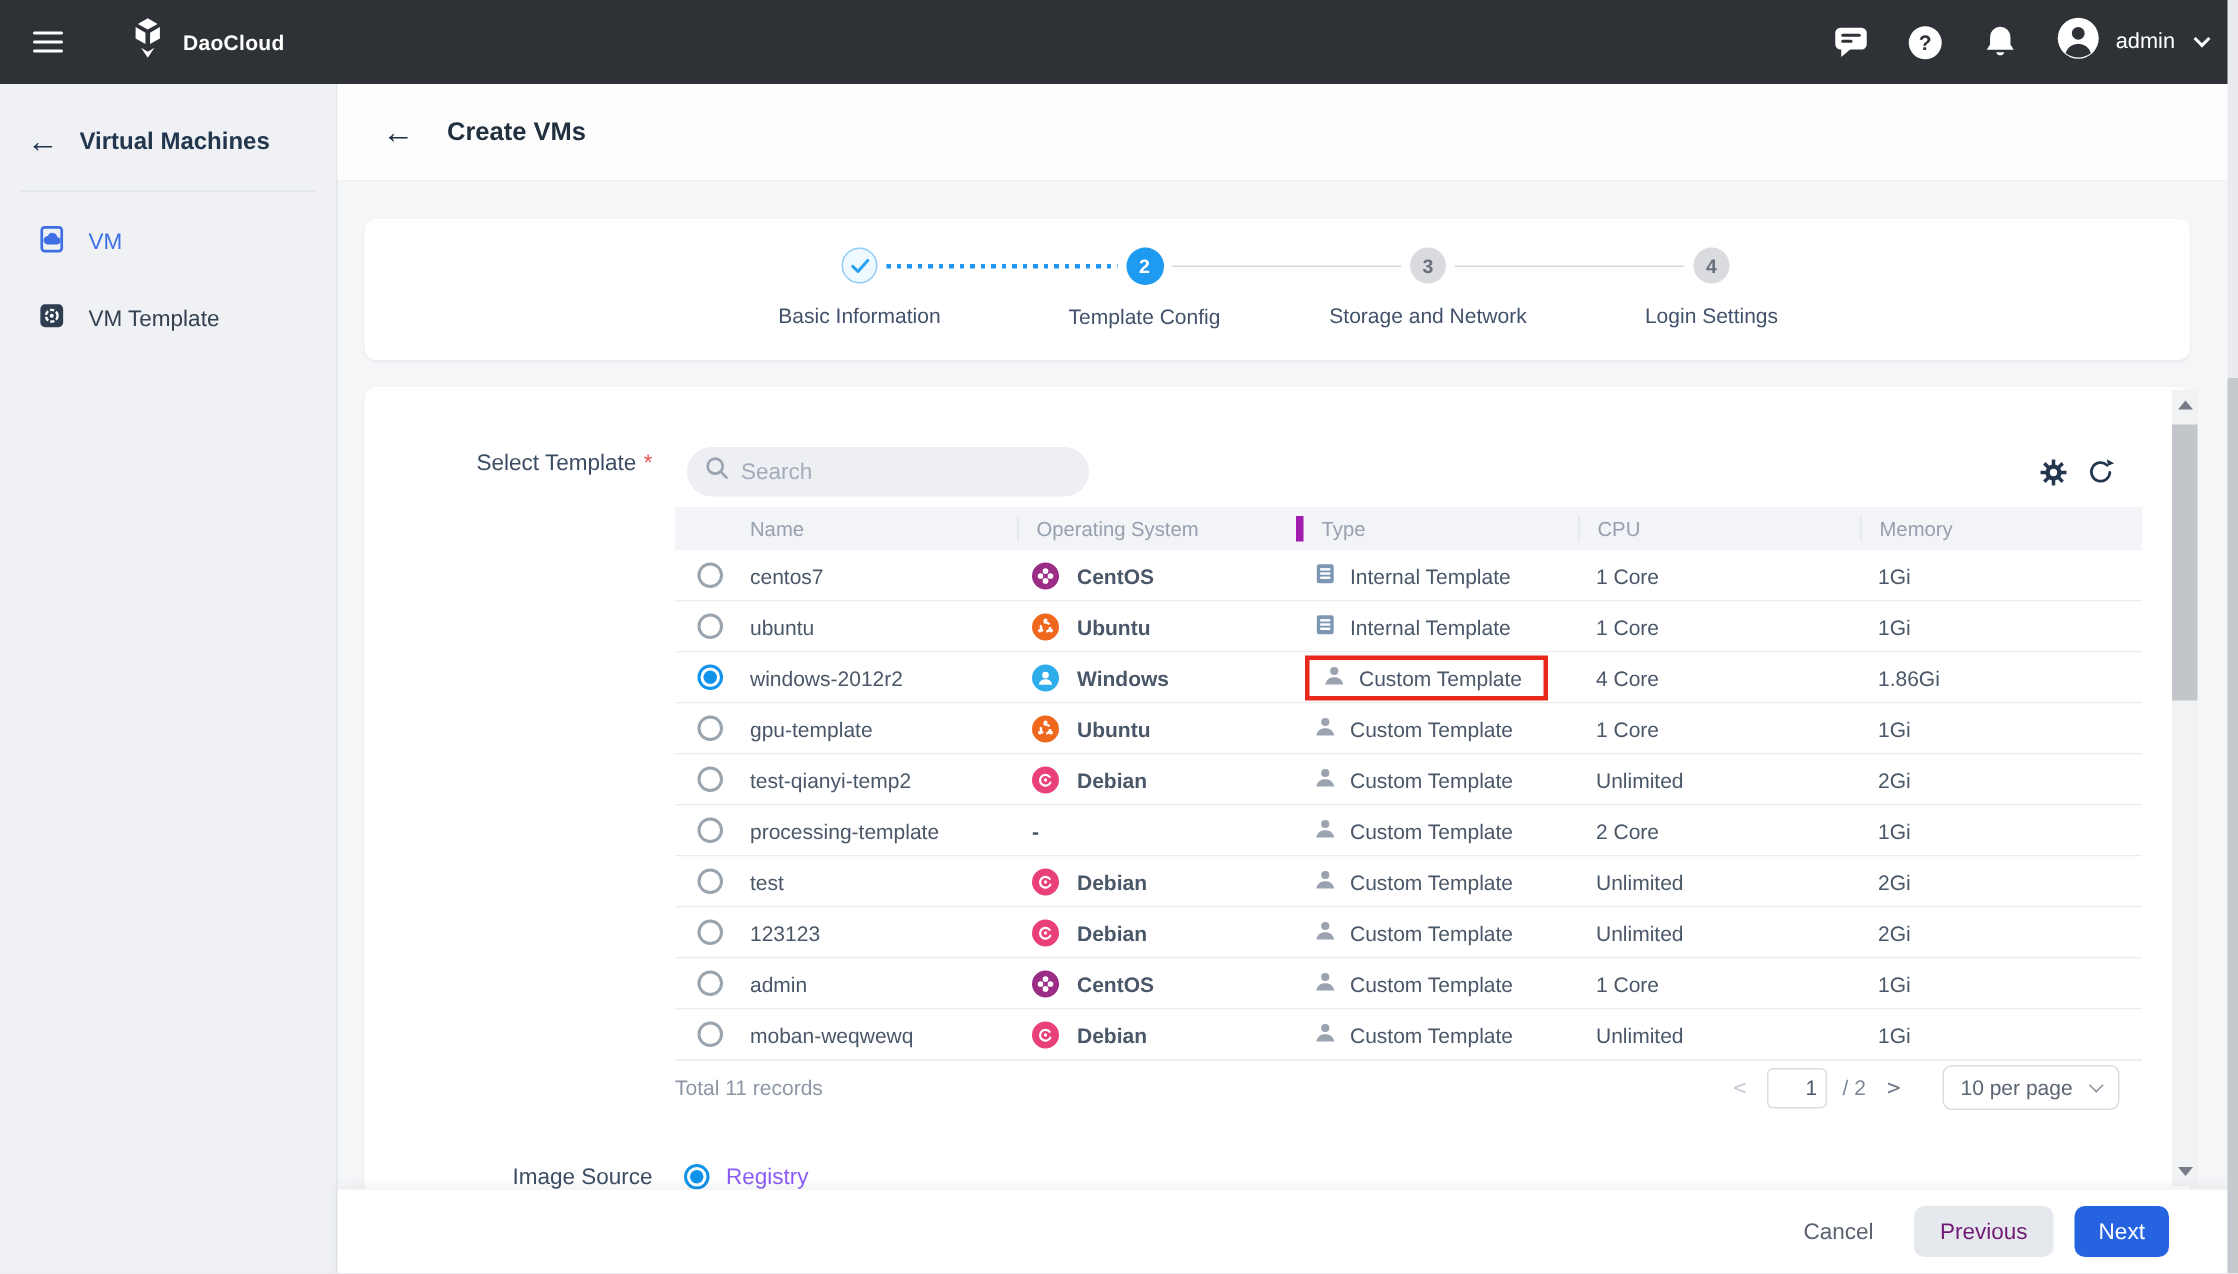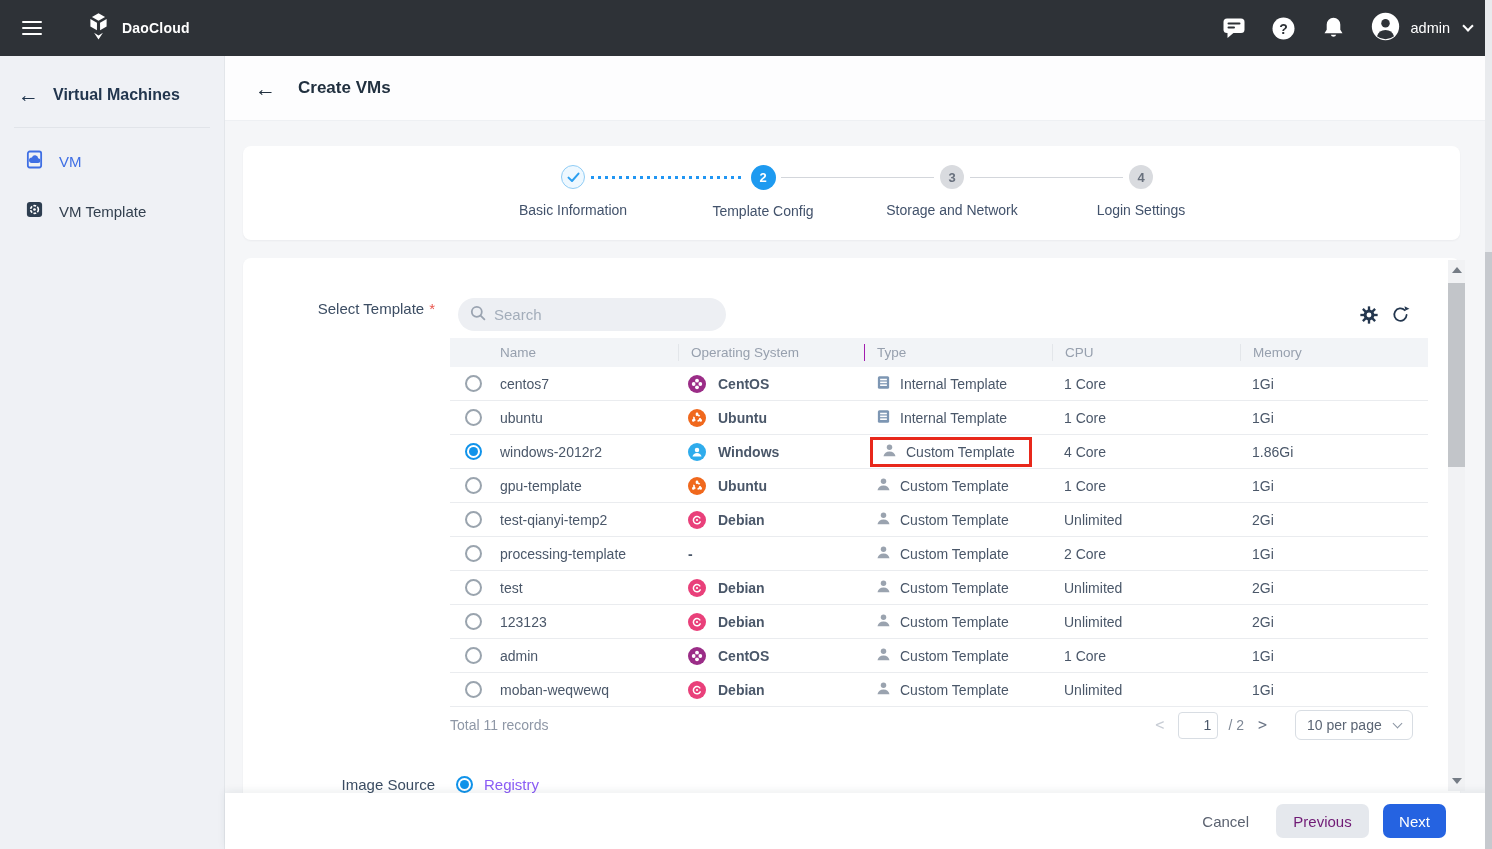--- a/index.html
+++ b/index.html
@@ -66,21 +66,21 @@
   .search-box input::placeholder { color:#a3adba; }
   .tbl-tools { position:absolute; left:1117px; top:47px; display:flex; gap:13px; align-items:center; }
   .tool-btn { cursor:pointer; display:flex; }
 
   .table { position:absolute; left:207px; top:80px; width:978px; }
   .thead { display:flex; height:29px; background:#f2f4f7; align-items:center;
            color:#97a0ae; font-size:13.5px; }
   .th { height:17px; line-height:17px; }
   .th:nth-child(1){ width:228px; padding-left:50px; }
   .th:nth-child(2){ width:186px; padding-left:12px; border-left:1px solid #e3e6ea; }
-  .th:nth-child(3){ width:188px; padding-left:12px; border-left:1px solid #a21caf; }
+  .th:nth-child(3){ width:188px; padding-left:12px; border-left:5px solid #a21caf; }
   .th:nth-child(4){ width:188px; padding-left:12px; border-left:1px solid #e3e6ea; }
   .th:nth-child(5){ width:188px; padding-left:12px; border-left:1px solid #e3e6ea; }
   .trow { display:flex; height:34px; align-items:center; border-bottom:1px solid #eaecef;
           font-size:14px; color:#4a5769; cursor:pointer; background:#fff; }
   .c-radio { width:50px; padding-left:15px; display:flex; align-items:center; }
   .c-name { width:178px; }
   .c-os   { width:186px; padding-left:10px; display:flex; align-items:center; gap:12px;font-weight:bold; }
   .c-type { width:188px; padding-left:12px; display:flex; align-items:center; }
   .c-cpu  { width:188px; padding-left:12px; }
   .c-mem  { width:188px; padding-left:12px; }

